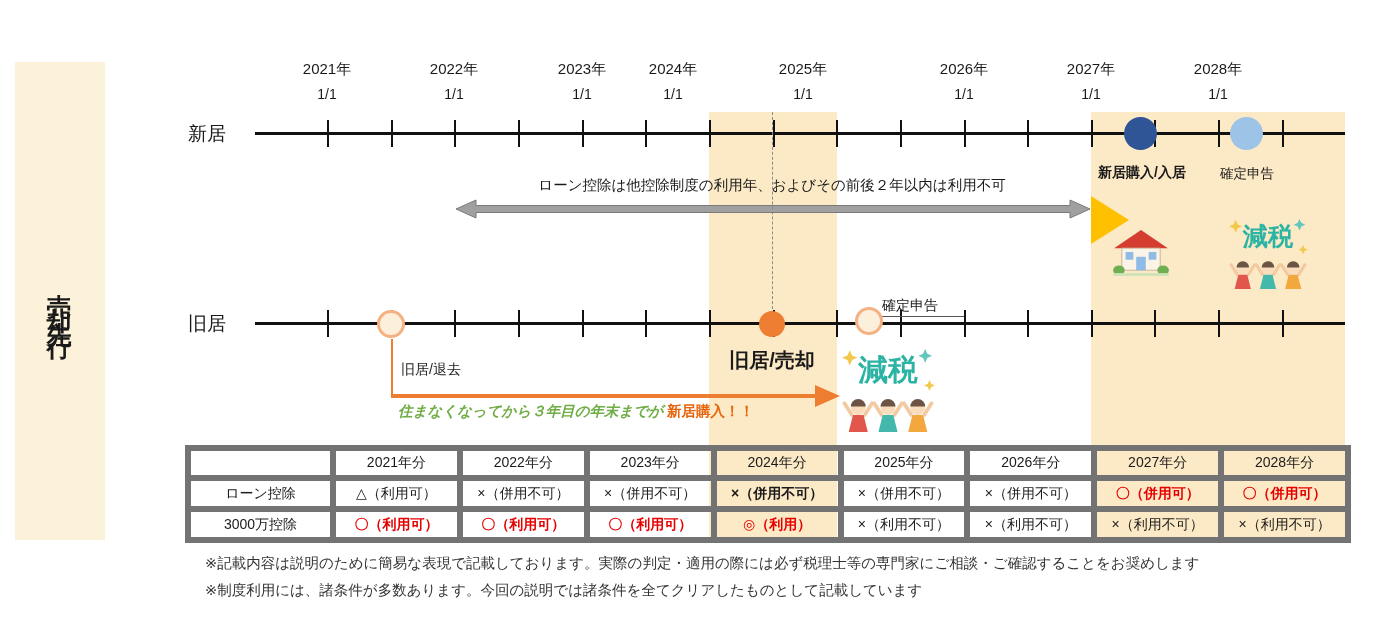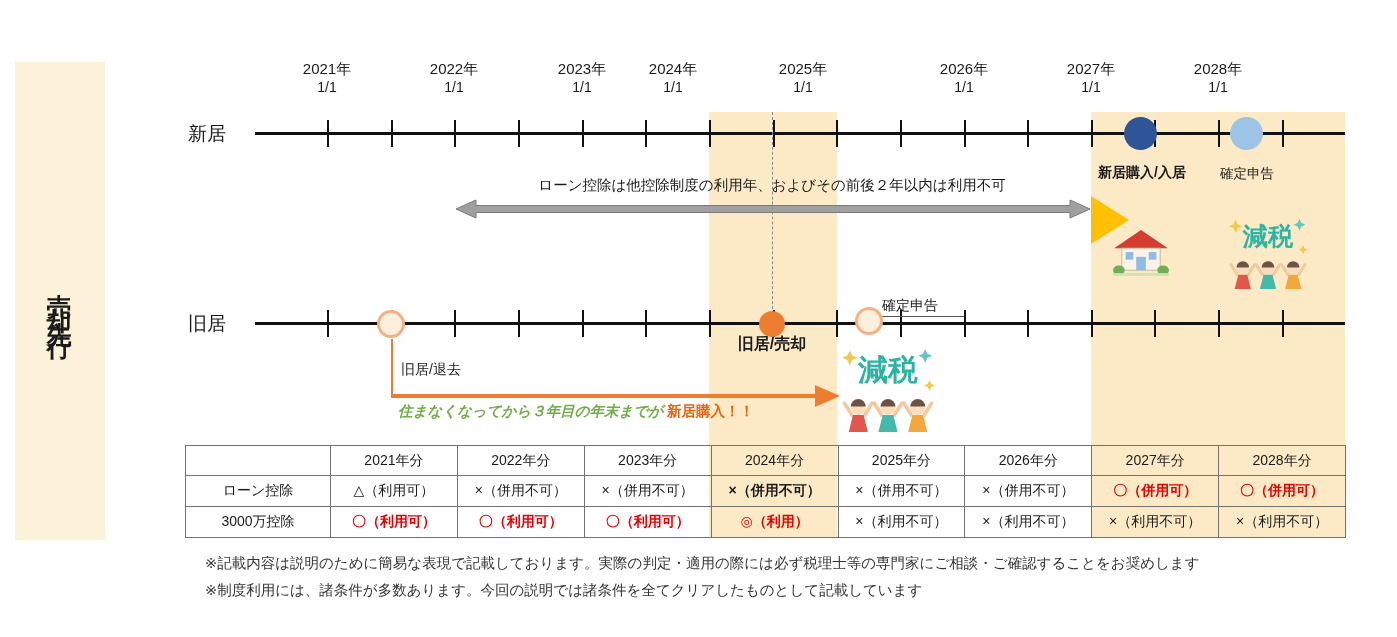--- a/index.html
+++ b/index.html
@@ -12,21 +12,21 @@
   #band-a { left:709px; width:128px; }
   #band-b { left:1091px; width:254px; }
 
   
   .sidebar { position:absolute; left:15px; top:62px; width:90px; height:478px; background:#FCF1D9; display:flex; align-items:center; justify-content:center; z-index:1; }
   .sidebar-title { writing-mode:vertical-rl; text-orientation:upright; font-size:25px; font-weight:bold; letter-spacing:14px; color:#1a1a1a; }
 
   
   .year-label { position:absolute; top:60px; width:90px; text-align:center; z-index:2; color:#1a1a1a; }
   .year-label .yr { display:block; font-size:15px; }
-  .year-label .dt { display:block; font-size:14px; }
+  .year-label .dt { display:block; font-size:14px; margin-top:7px; }
 
   
   .tl-line { position:absolute; left:255px; width:1090px; height:3px; background:#111; z-index:2; }
   #tl-new { top:132px; }
   #tl-old { top:322px; }
   .tick { position:absolute; top:-12px; width:2px; height:27px; background:#111; }
   .tl-label { position:absolute; left:188px; width:62px; font-size:19px; color:#1a1a1a; z-index:2; }
   #label-new { top:121px; }
   #label-old { top:311px; }
 
@@ -47,42 +47,42 @@
   .dot { position:absolute; border-radius:50%; z-index:4; }
   #dot-new-buy  { left:1124px; top:117px; width:33px; height:33px; background:#2F5597; }
   #dot-new-file { left:1230px; top:117px; width:33px; height:33px; background:#9DC3E6; }
   #dot-old-leave{ left:377px;  top:310px; width:28px; height:28px; background:#FCEFDC; border:3px solid #F4B183; }
   #dot-old-sale { left:759px;  top:311px; width:26px; height:26px; background:#ED7D31; }
   #dot-old-file { left:855px;  top:307px; width:28px; height:28px; background:#FCEFDC; border:3px solid #F4B183; }
 
   .evt-label { position:absolute; z-index:4; color:#1a1a1a; }
   #lbl-new-buy  { left:1072px; top:164px; width:140px; text-align:center; font-size:14px; font-weight:bold; }
   #lbl-new-file { left:1198px; top:165px; width:98px;  text-align:center; font-size:13.5px; }
-  #lbl-old-sale { left:712px;  top:334px; width:120px; text-align:center; font-size:16px; font-weight:bold; }
+  #lbl-old-sale { left:712px;  top:347px; width:120px; text-align:center; font-size:20px; font-weight:bold; }
   #lbl-old-leave{ left:401px;  top:361px; font-size:14px; }
   #lbl-old-file { left:882px;  top:297px; font-size:14px; }
   .leader { position:absolute; left:872px; top:316px; width:92px; border-top:1px solid #555; z-index:3; }
   .leave-connector { position:absolute; left:391px; top:339px; height:58px; border-left:2px solid #ED7D31; z-index:3; }
 
   
   .deadline-line { position:absolute; left:391px; top:394px; width:424px; height:4px; background:#ED7D31; z-index:3; }
   .deadline-head { position:absolute; left:815px; top:385px; width:0; height:0; border-left:25px solid #ED7D31; border-top:11px solid transparent; border-bottom:11px solid transparent; z-index:3; }
   .deadline-text { position:absolute; left:398px; top:402px; font-size:14.5px; font-weight:bold; z-index:4; white-space:nowrap; }
   .deadline-text .green { color:#70AD47;font-style:italic; }
   .deadline-text .orange { color:#E8640A; }
 
   
   .illus { position:absolute; z-index:4; }
   #house { left:1113px; top:228px; }
   #genzei-new { left:1226px; top:218px; }
   #genzei-old { left:840px; top:348px; }
 
   
   table.result { position:absolute; left:185px; top:445px; width:1160px; border-collapse:collapse; table-layout:fixed; font-size:14px; z-index:2; }
-  table.result th, table.result td { border:1px solid #737373; text-align:center; padding:0; font-weight:normal; color:#1a1a1a; background:transparent; }
+  table.result th, table.result td { border:6px solid #737373; text-align:center; padding:0; font-weight:normal; color:#1a1a1a; background:transparent; }
   table.result tr.hdr th { height:30px; }
   table.result tr.data td { height:31px; }
   table.result .red { color:#E60000; font-weight:bold;margin-left:47px; }
   table.result .bold { font-weight:bold; }
 
   
   .footnote { position:absolute; left:205px; font-size:14.5px; color:#333; z-index:2; }
   #fn-1 { top:554px; }
   #fn-2 { top:581px; }
 </style>

